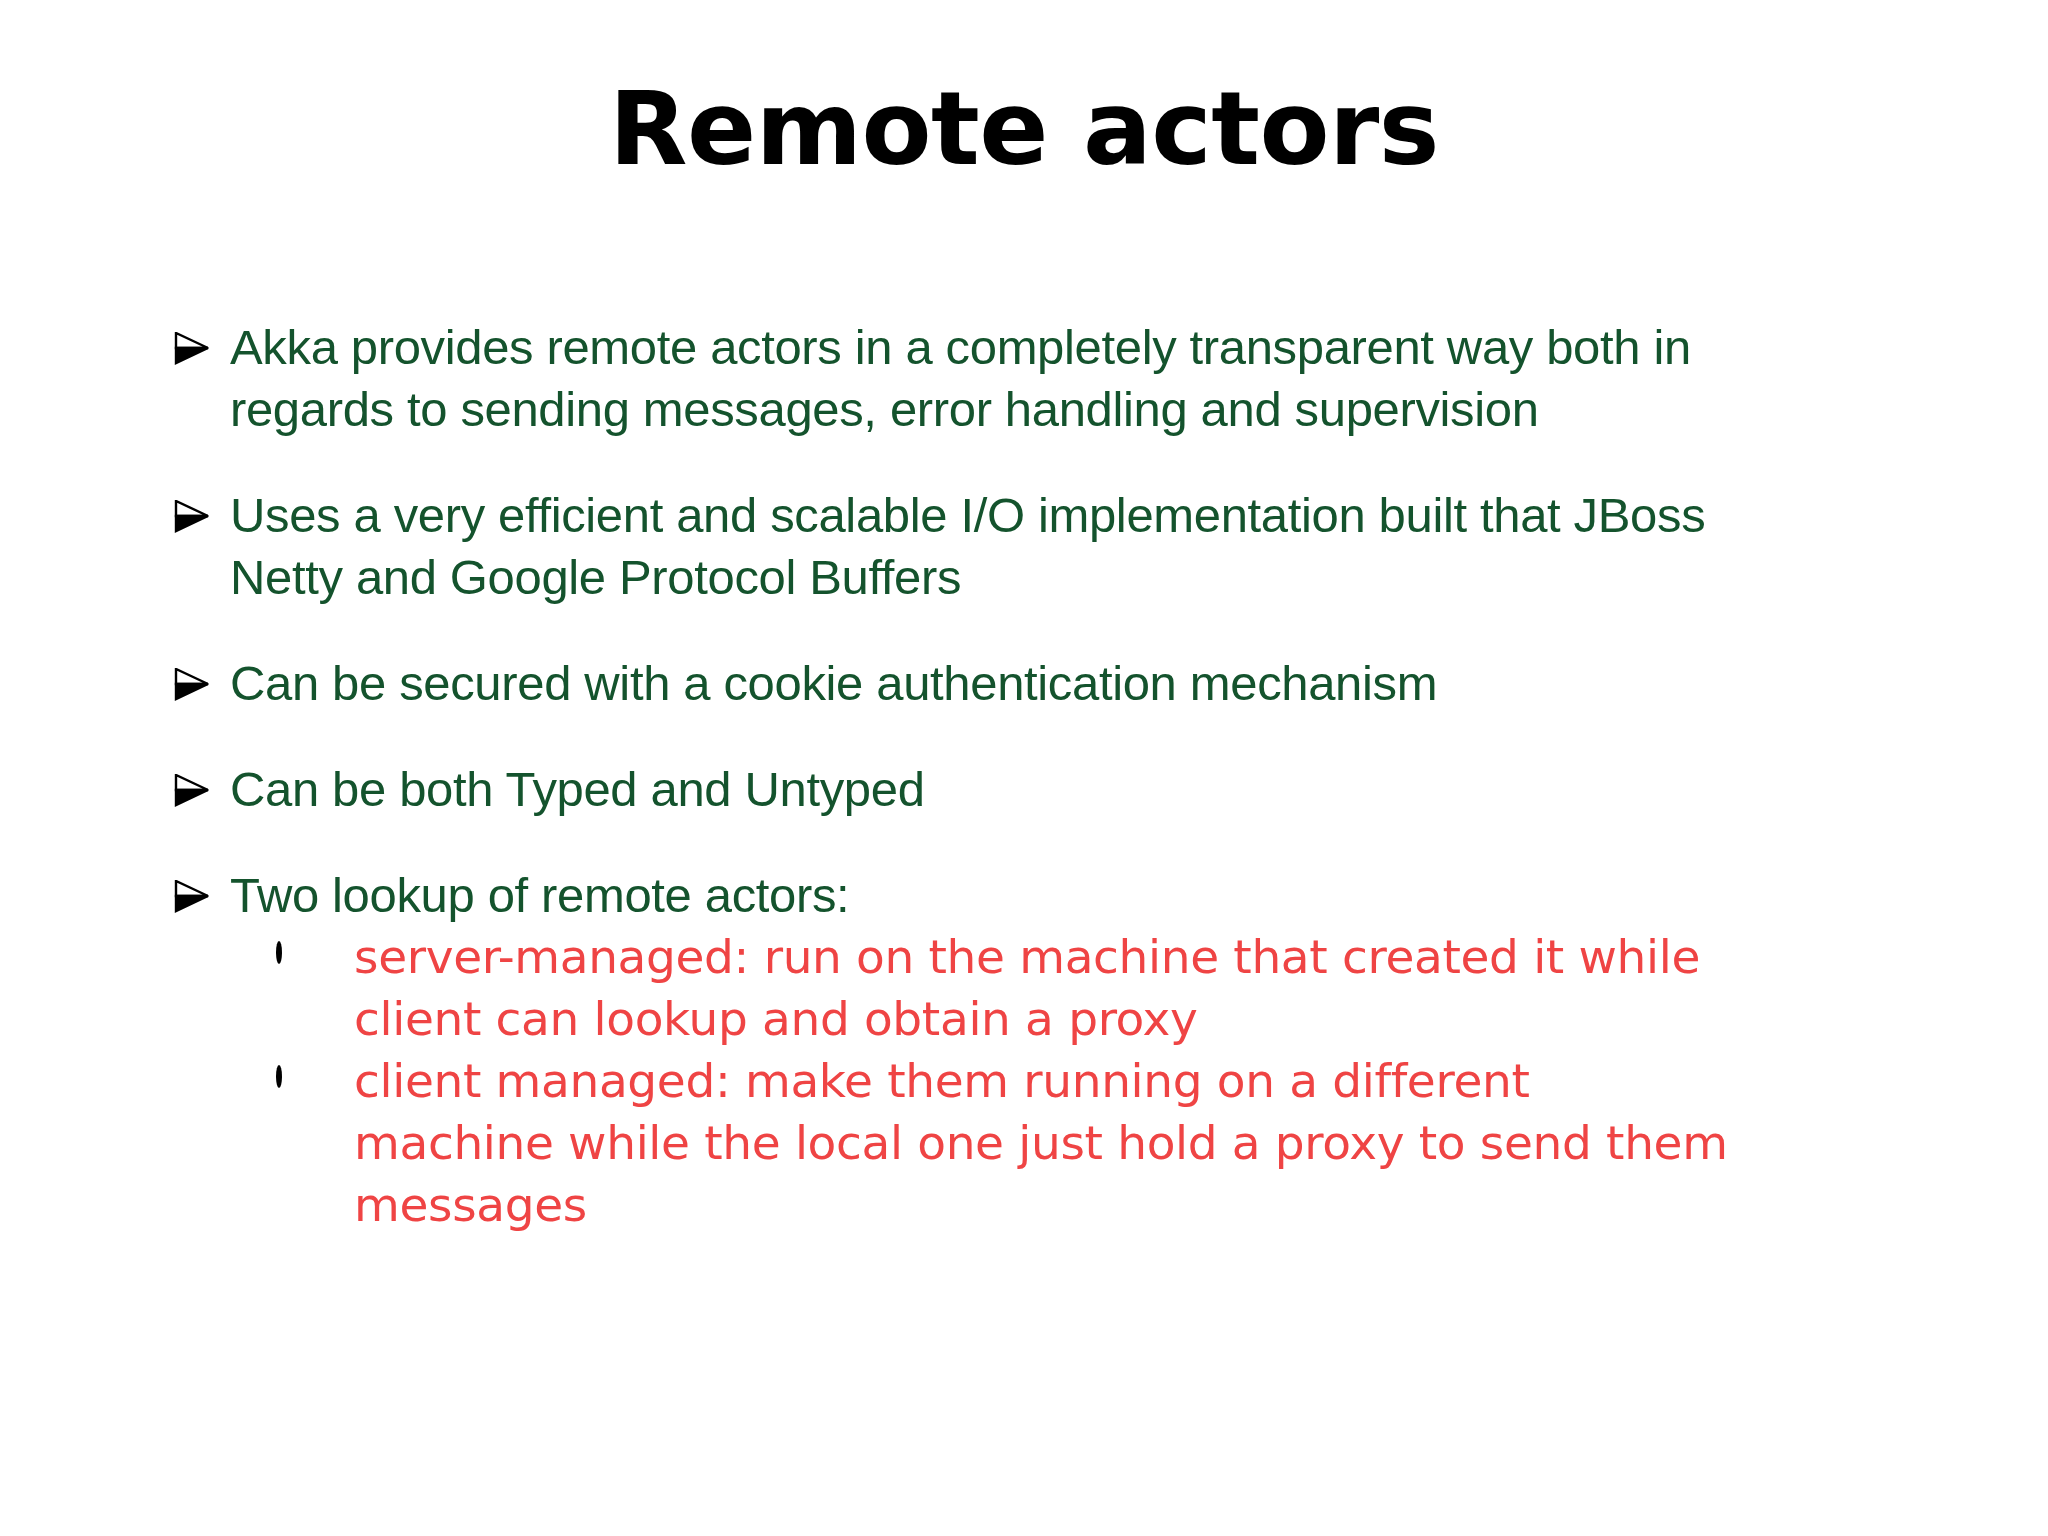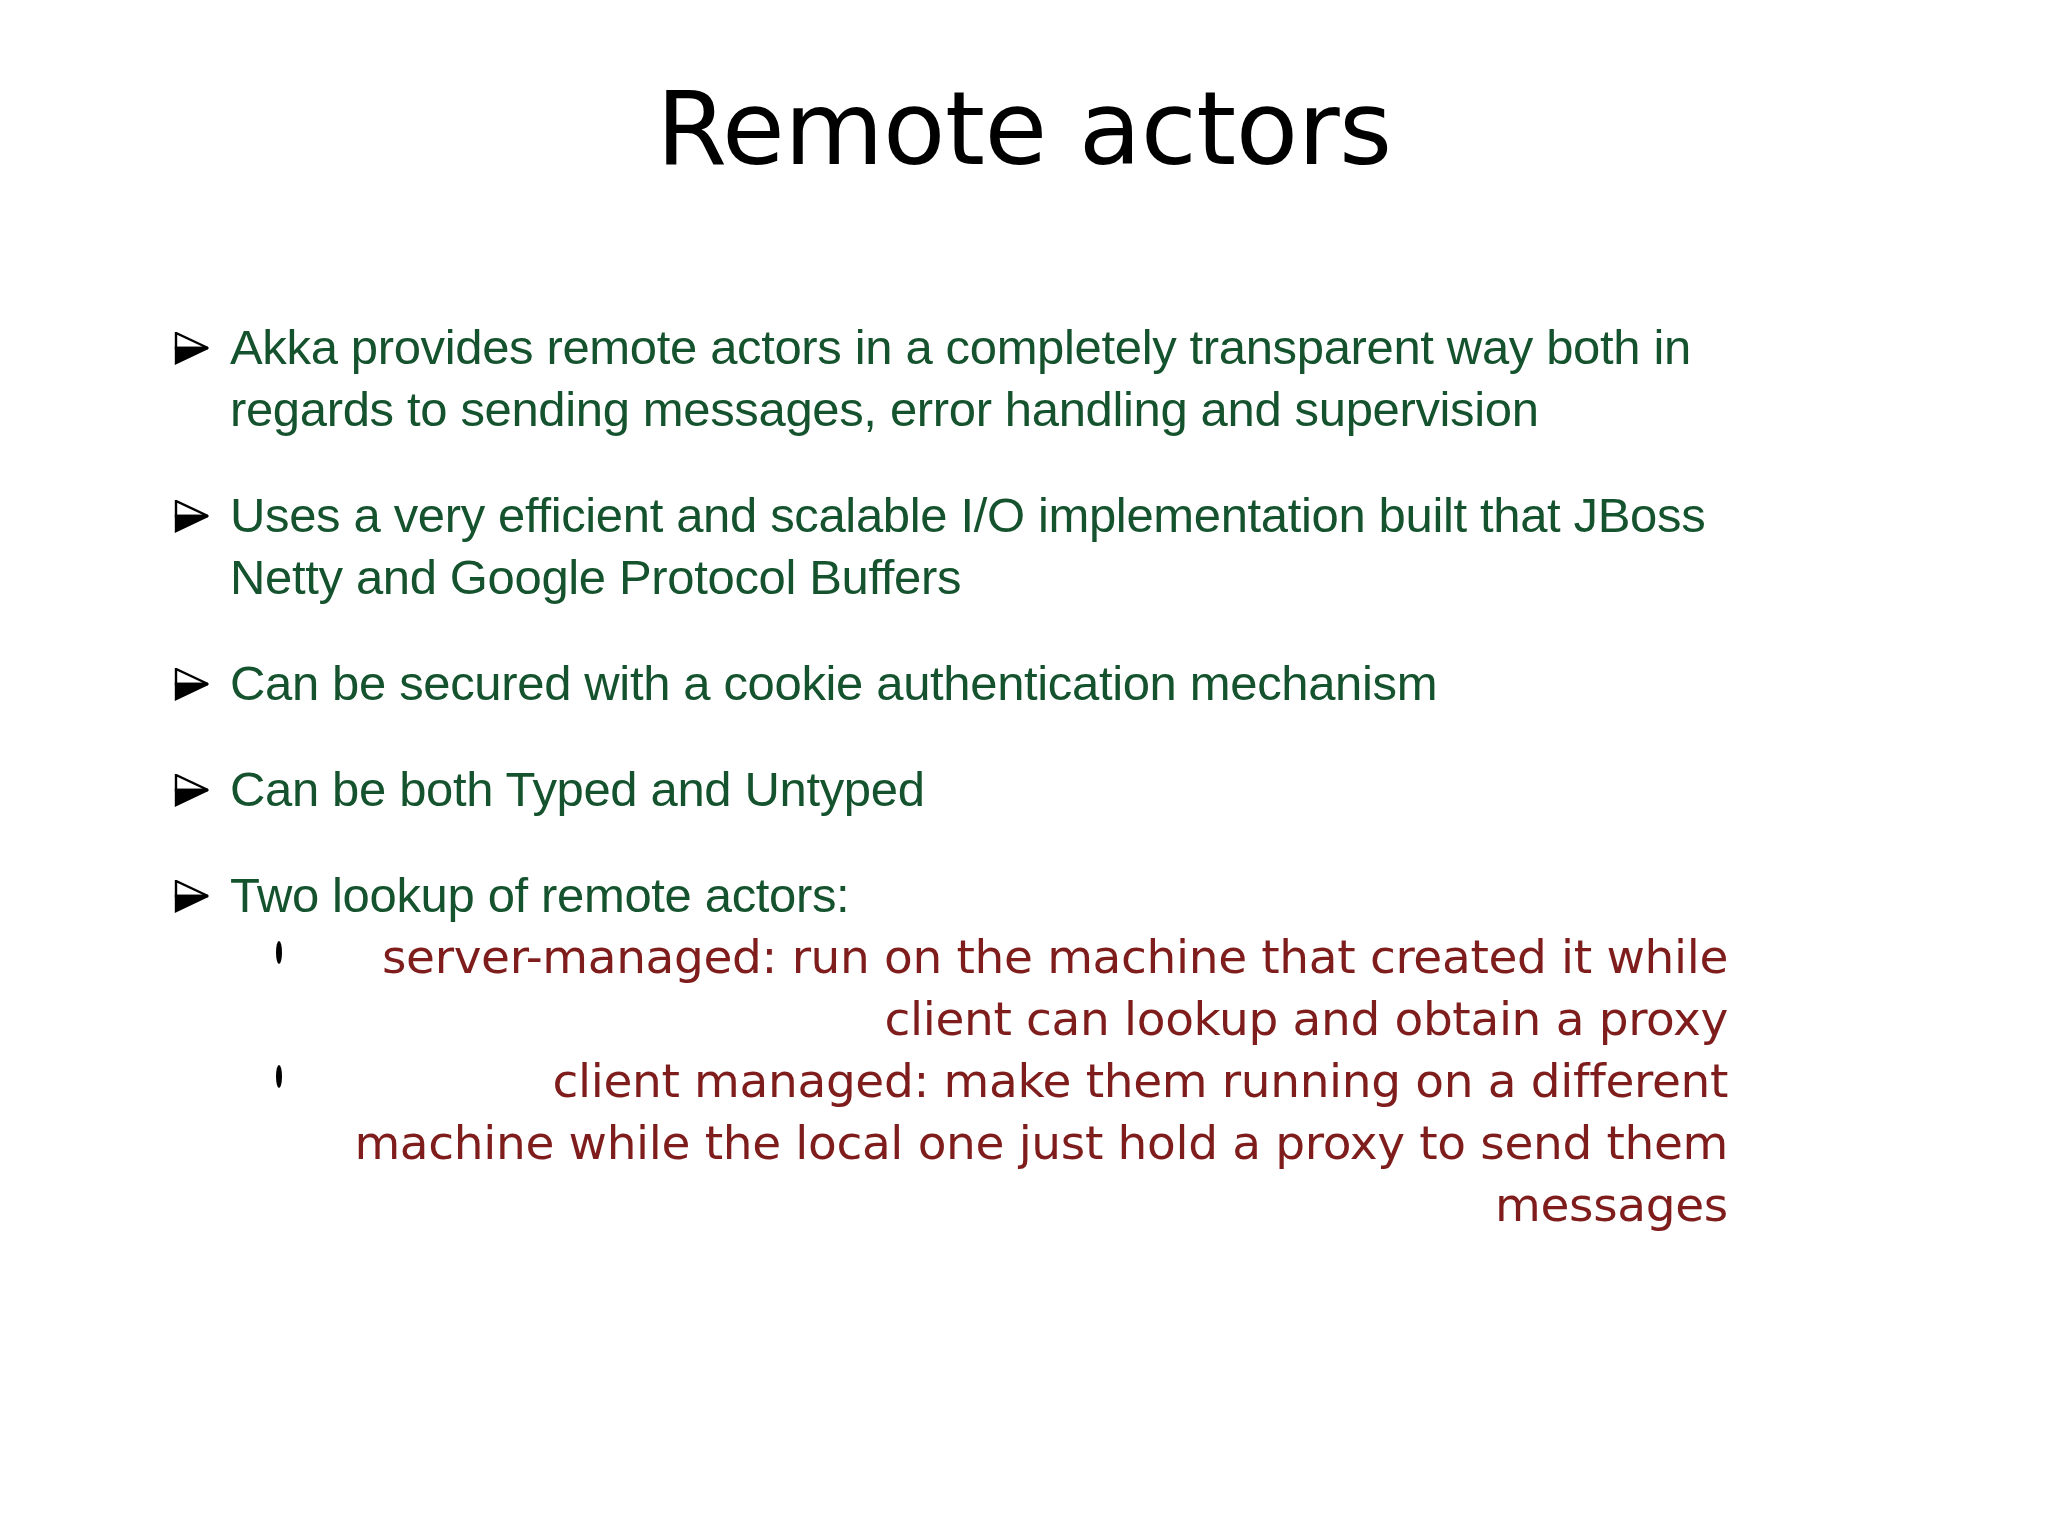--- a/index.html
+++ b/index.html
@@ -20,21 +20,21 @@
     box-sizing: border-box;
   }
   .slide-title {
     position: absolute;
     left: 0;
     top: 72px;
     width: 2048px;
     text-align: center;
     font-size: 102px;
     line-height: 1.12;
-    font-weight: 400;
+    font-weight: 700;
     color: #000000;
     letter-spacing: -0.5px;
     font-family: "DejaVu Sans", sans-serif;
     white-space: nowrap;
   }
   .body-block {
     position: absolute;
     left: 168px;
     top: 316px;
     width: 1560px;
@@ -91,24 +91,23 @@
     width: 24px;
     height: 24px;
     border: 3px solid #000000;
     border-radius: 50%;
     box-sizing: border-box;
   }
   .sub-text {
     flex: 1 1 auto;
     font-size: 47px;
     line-height: 62px;
-    color: #7f1d1d;
+    color: #ef4444;
     font-family: "DejaVu Sans", sans-serif;
     letter-spacing: -0.35px;
-    text-align: right;
   }
 </style>
 </head>
 <body>
 
 <div class="slide">
 
   <div class="slide-title">Remote actors</div>
 
   <div class="body-block">

